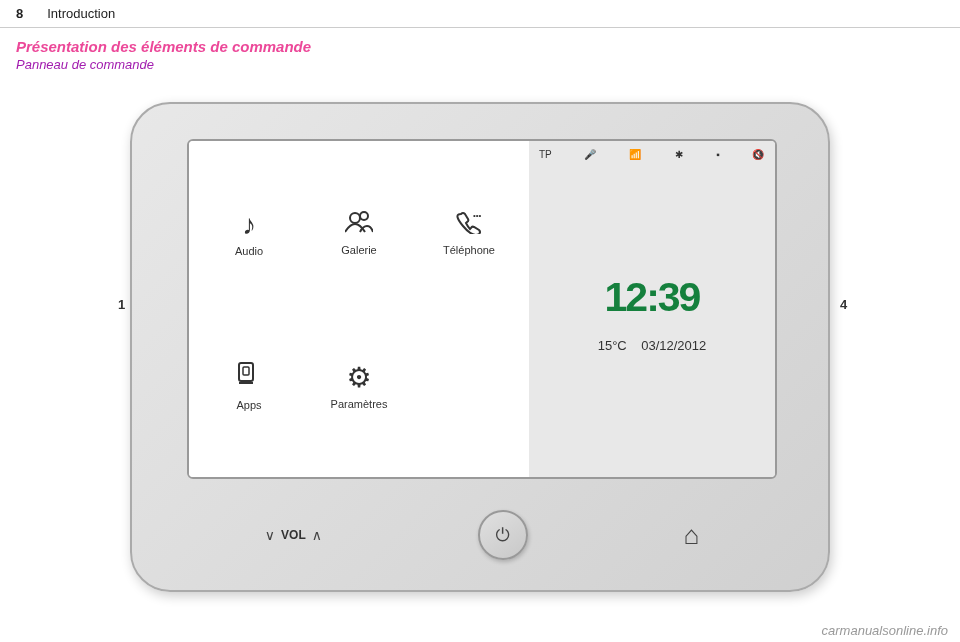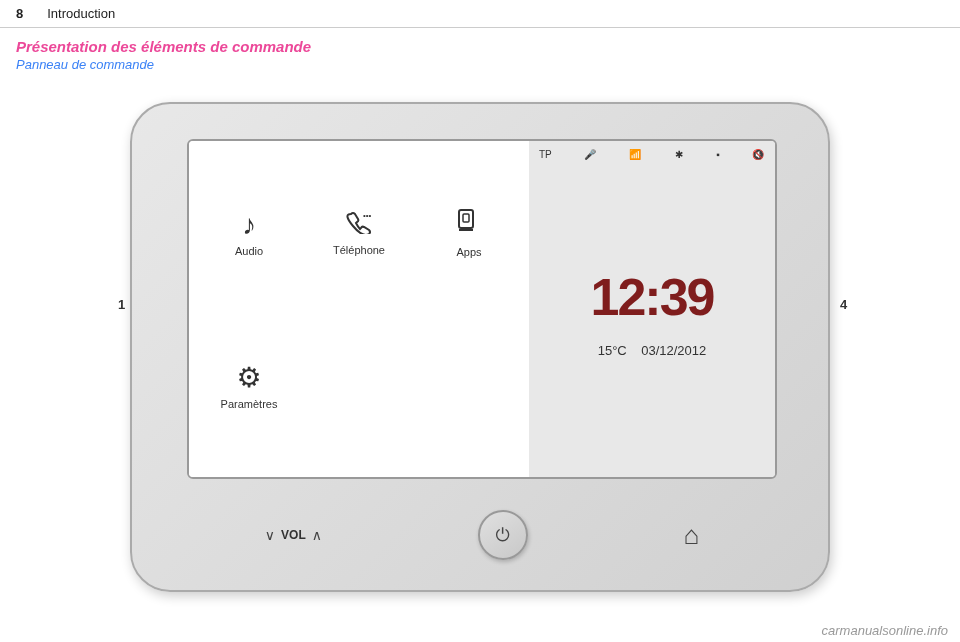--- a/index.html
+++ b/index.html
@@ -36,21 +36,21 @@
     }
     .subtitle-main {
       font-size: 15px;
       font-weight: bold;
       color: #ec4899;
       font-style: italic;
       margin-bottom: 2px;
     }
     .subtitle-sub {
       font-size: 13px;
-      color: #3b82f6;
+      color: #a21caf;
       font-style: italic;
     }
 
     
     .main-content {
       position: relative;
       margin: 8px auto;
       width: 900px;
       height: 530px;
     }
@@ -133,23 +133,23 @@
 
     .clock-display {
       display: flex;
       flex-direction: column;
       align-items: center;
       justify-content: center;
       flex: 1;
     }
 
     .clock-time {
-      font-size: 52px;
-      font-weight: bold;
-      color: #7f1d1d;
+      font-size: 41px;
+      font-weight: bold;
+      color: #15803d;
       letter-spacing: -2px;
       line-height: 1;
     }
 
     .clock-date {
       font-size: 13px;
       color: #333;
       margin-top: 20px;
     }
 
@@ -254,20 +254,31 @@
 
     <div class="screen">
 
       <div class="menu-panel">
 
         <div class="menu-item">
           <span class="menu-icon">♪</span>
           <span class="menu-label">Audio</span>
         </div>
 
+        <div class="menu-item">
+          <span class="menu-icon" style="font-size:22px;">
+            <svg width="28" height="24" viewBox="0 0 28 24">
+              <circle cx="10" cy="8" r="5" fill="none" stroke="#333" stroke-width="2"></circle>
+              <circle cx="19" cy="6" r="4" fill="none" stroke="#333" stroke-width="2"></circle>
+              <path d="M0 22 Q5 14 10 14 Q15 14 20 22" fill="none" stroke="#333" stroke-width="2"></path>
+              <path d="M15 22 Q18 16 22 16 Q26 16 28 22" fill="none" stroke="#333" stroke-width="2"></path>
+            </svg>
+          </span>
+          <span class="menu-label">Galerie</span>
+        </div>
 
         <div class="menu-item">
           <span class="menu-icon" style="font-size:22px;">
             <svg width="28" height="24" viewBox="0 0 28 24">
               <path d="M6 4 Q8 2 10 4 L13 9 Q14 11 12 12 L11 13 Q13 17 15 19 L16 18 Q17 16 19 17 L24 20 Q26 22 24 24 Q18 28 8 16 Q-2 4 6 4Z" fill="none" stroke="#333" stroke-width="2"></path>
               <text x="18" y="8" font-size="8" fill="#333">•••</text>
             </svg>
           </span>
           <span class="menu-label">Téléphone</span>
         </div>

